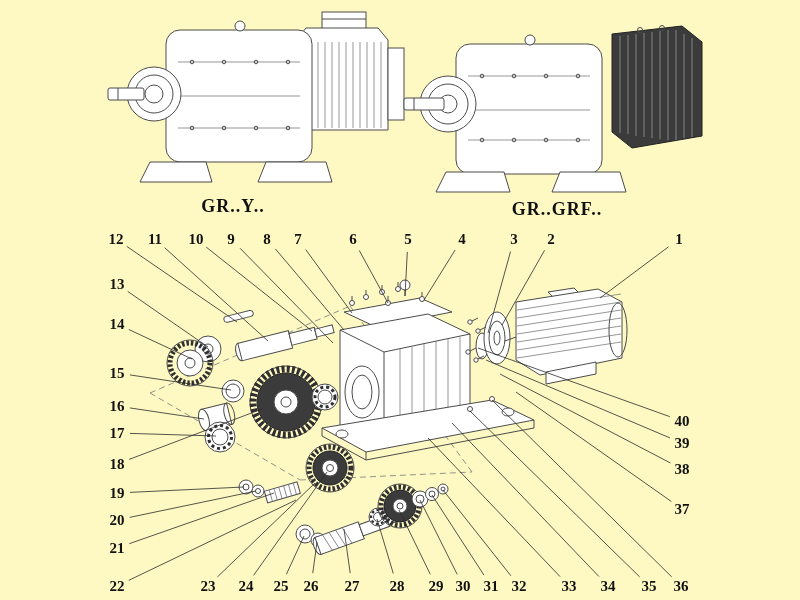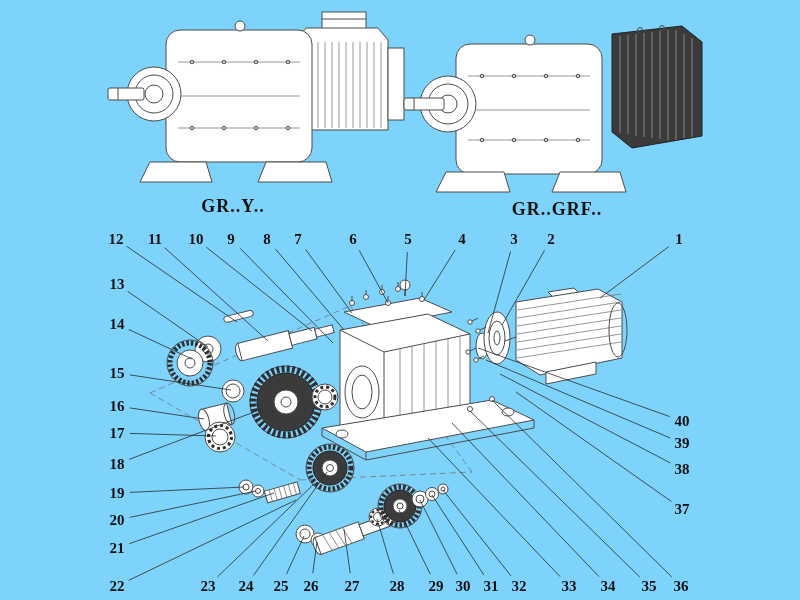--- a/index.html
+++ b/index.html
@@ -1,16 +1,16 @@
 <!DOCTYPE html>
 <html><head>
 <meta charset="utf-8">
 <style>
   html,body{margin:0;padding:0;background:#ffffff;}
-  .canvas{position:relative;width:800px;height:600px;background:#7dd3fc;overflow:hidden;
+  .canvas{position:relative;width:800px;height:600px;background:#fef9c3;overflow:hidden;
           font-family:"Liberation Serif",serif;}
   svg{position:absolute;left:0;top:0;}
   .callout{font-family:"Liberation Serif",serif;font-weight:bold;font-size:15px;fill:#111;text-anchor:middle;}
   .title{font-family:"Liberation Serif",serif;font-weight:bold;font-size:18px;fill:#111;text-anchor:middle;letter-spacing:1px;}
   .leader{stroke:#2b2b2b;stroke-width:0.8;fill:none;}
   .ln{stroke:#4b4b4b;stroke-width:1;fill:none;}
   .pw{stroke:#4b4b4b;stroke-width:1;fill:#ffffff;}
   .pd{stroke:#222;stroke-width:1;fill:#3b3b3b;}
   .teeth{fill:none;stroke:#2f2f2f;}
   .dash{stroke:#777;stroke-width:0.8;stroke-dasharray:6 4;fill:none;}

